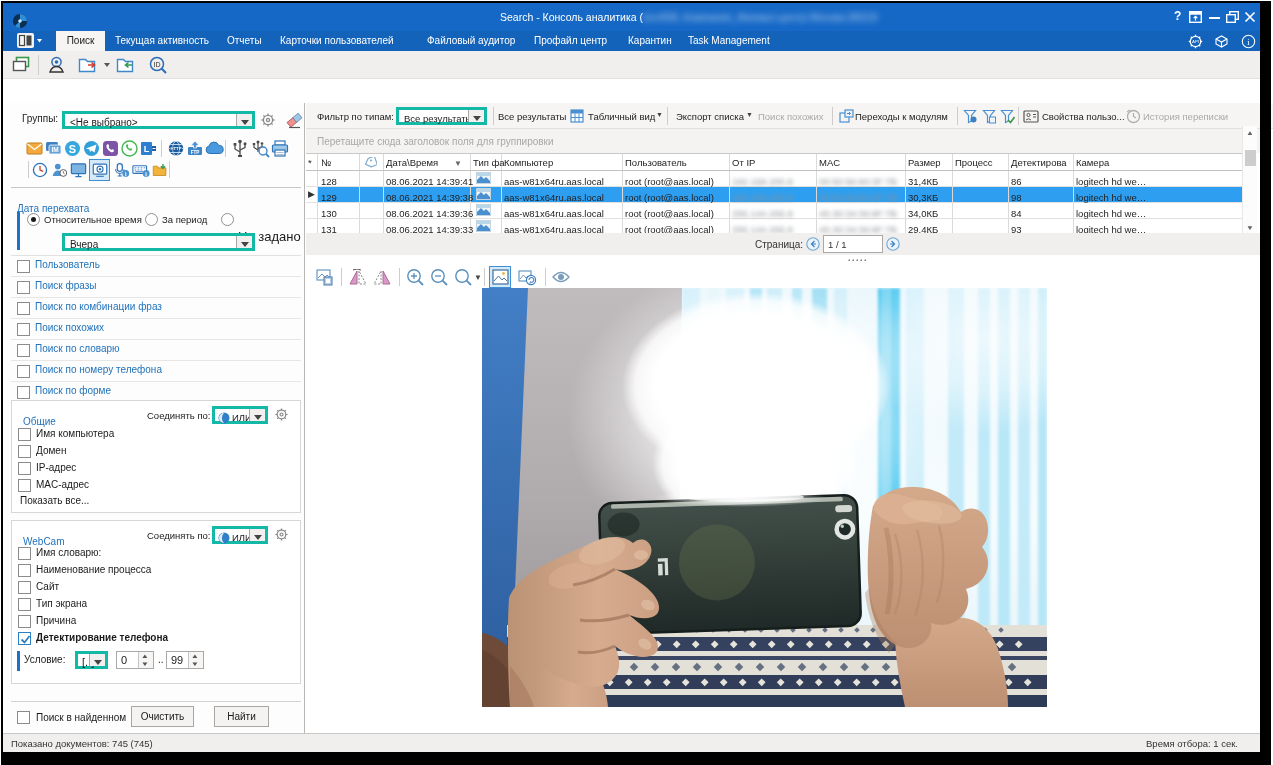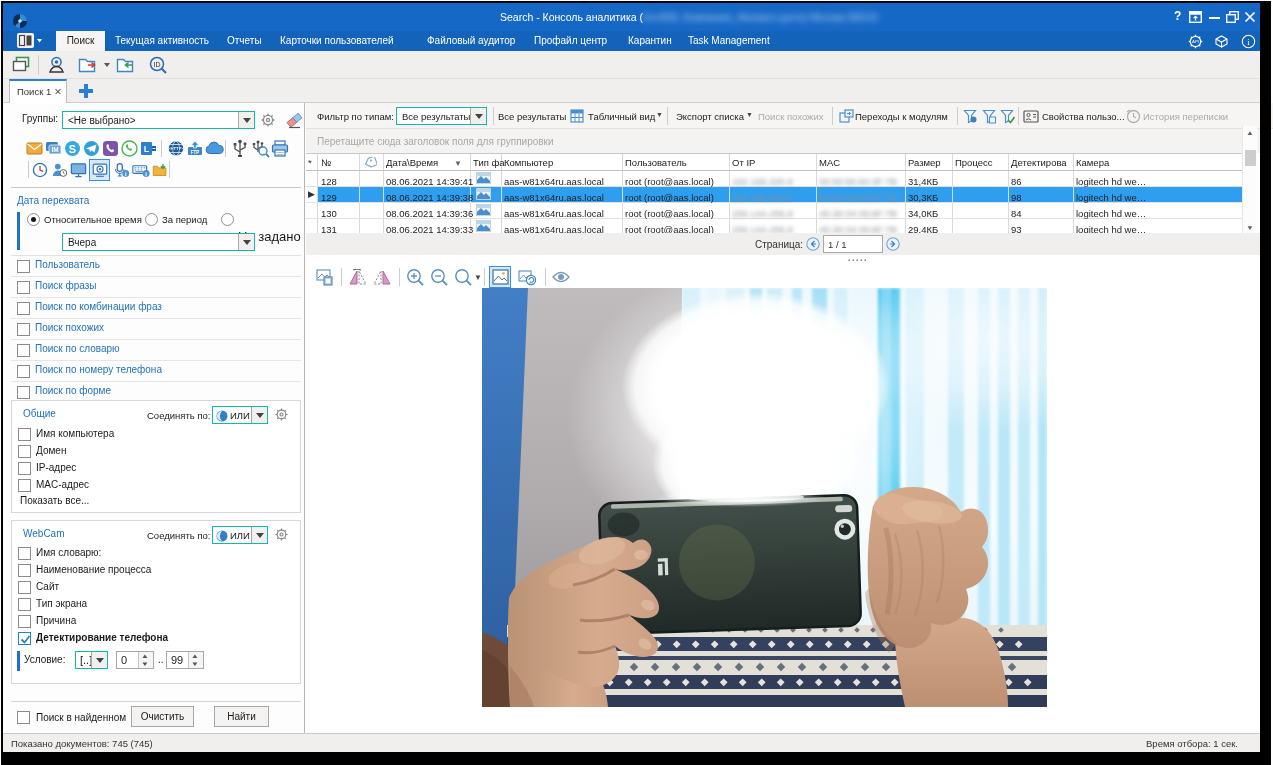--- a/index.html
+++ b/index.html
@@ -28,24 +28,24 @@
 #left{left:3px;top:103px;width:302px;height:630px;background:#fdfdfd;border-right:1px solid #b9b6b4;font-size:10px;color:#1a1a1a;}
 #right{left:306px;top:103px;width:954px;height:630px;background:#fff;}
 
 #status{left:3px;top:733px;width:1257px;height:19px;background:#f0efee;border-top:1px solid #cac8c7;font-size:9.5px;color:#333;}
 
 .cb{position:absolute;width:13px;height:13px;border:1px solid #8b8b8b;background:#fff;}
 .cbc{border-color:#2c7fc4;}
 .cbc svg{position:absolute;left:0px;top:0px;}
 .rad{position:absolute;width:13px;height:13px;border:1px solid #8f8f8f;border-radius:50%;background:#fff;}
 .rad.sel:after{content:'';position:absolute;left:3px;top:3px;width:5px;height:5px;border-radius:50%;background:#1a1a1a;}
-.dd{position:absolute;background:#fff;border:1px solid #14b8a6;}
+.dd{position:absolute;background:#fff;border:3px solid #14b8a6;}
 .dd .ar{position:absolute;right:0;top:0;bottom:0;width:16px;background:#f1f0ef;border-left:1px solid #a9a8a7;}
 .dd .ar:after{content:'';position:absolute;left:4px;top:6px;border:4px solid transparent;border-top:5px solid #444;}
-.blue{color:#2273bb;}
+.blue{color:#2273bb;margin-top:8px;}
 .lnk{color:#2273bb;}
 .sep{position:absolute;width:1px;background:#cfcdcc;}
 .spin{position:absolute;background:#fff;border:1px solid #a9a8a7;}
 .spin .ar{position:absolute;right:0;top:0;bottom:0;width:15px;background:#f6f5f4;border-left:1px solid #c5c4c3;color:#555;}
 .spin .ar i{position:absolute;left:3px;font-style:normal;font-size:6px;transform:scaleX(1.4);}
 .vbar{position:absolute;left:14px;width:3px;background:#1c71c8;}
 .gl{position:absolute;top:0;width:1px;height:80px;background:#dbdad9;}
 .gh{position:absolute;left:0;width:936px;height:1px;background:#e2e1e0;}
 .row{position:absolute;left:0;width:936px;height:16px;text-decoration:underline;}
 .row s1,.row s2,.row s4,.row s5,.row s6,.row s7,.row s8,.row s9,.row s10{position:absolute;top:3px;text-decoration:none;white-space:nowrap;}
@@ -132,30 +132,20 @@
         <path d="M1.5 3.5 h6 l2 2 h7 v10 h-15 z" fill="#fff" stroke="#3f88c5" stroke-width="1.4"></path>
         <path d="M16 9 h-6 M12.5 6.5 L9.5 9 L12.5 11.5" stroke="#2f9a52" stroke-width="1.6" fill="none"></path>
       </svg>
   <svg class="abs" style="left:145px;top:4px" width="20" height="20" viewBox="0 0 20 20">
         <circle cx="9" cy="9" r="6.5" fill="none" stroke="#2b6cb4" stroke-width="1.5"></circle>
         <path d="M13.8 13.8 L18 18" stroke="#2b6cb4" stroke-width="2"></path>
         <text x="9" y="12" font-size="7" text-anchor="middle" fill="#333" font-family="Liberation Sans">ID</text>
       </svg>
 </div>
 
-<div id="tstrip" class="abs">
-  <div id="ptab">
-    <span style="position:absolute;left:7px;top:5px">Поиск 1</span>
-    <span style="position:absolute;left:44px;top:5px;color:#555;">✕</span>
-  </div>
-  <div class="abs" style="left:76px;top:5px;width:14px;height:14px;">
-    <div class="abs" style="left:5px;top:0;width:4px;height:14px;background:#2a7fd4"></div>
-    <div class="abs" style="left:0;top:5px;width:14px;height:4px;background:#2a7fd4"></div>
-  </div>
-</div>
 
 <div id="left" class="abs">
   
   <span class="abs" style="left:19px;top:10px">Группы:</span>
   <div class="dd" style="left:59px;top:8px;width:193px;height:18px;">
         <span style="position:absolute;left:5px;top:3px">&lt;Не выбрано&gt;</span>
         <div class="ar"></div>
       </div>
   <svg class="abs" style="left:257px;top:9px" width="16" height="16" viewBox="0 0 16 16">
         <g fill="none" stroke="#8a8a8a" stroke-width="1.3">

